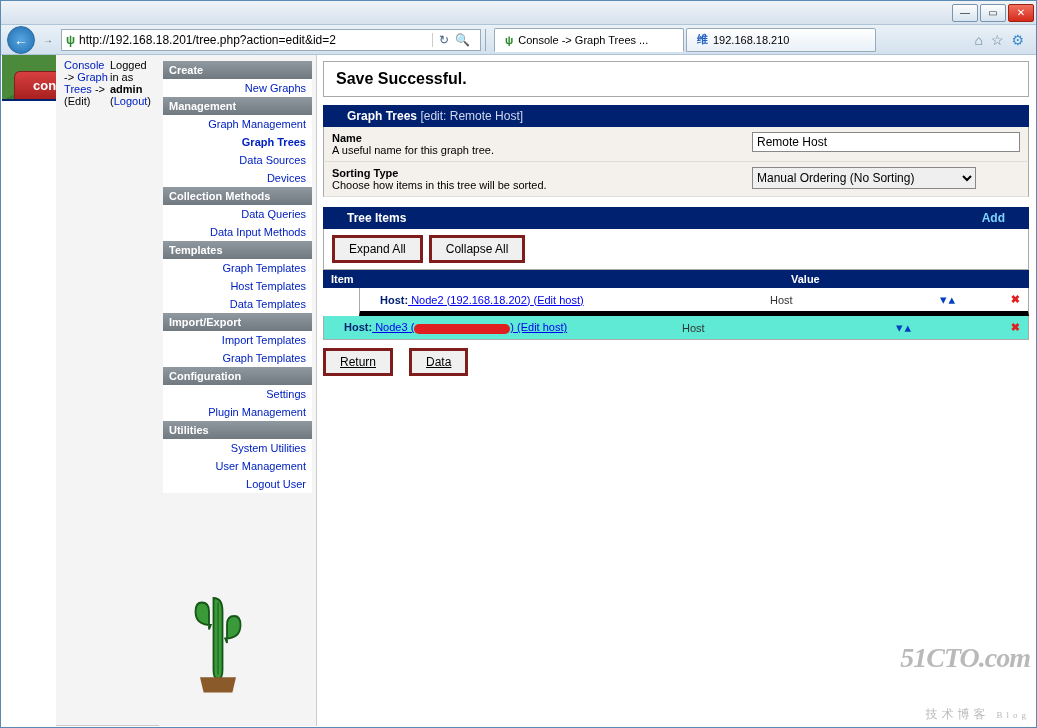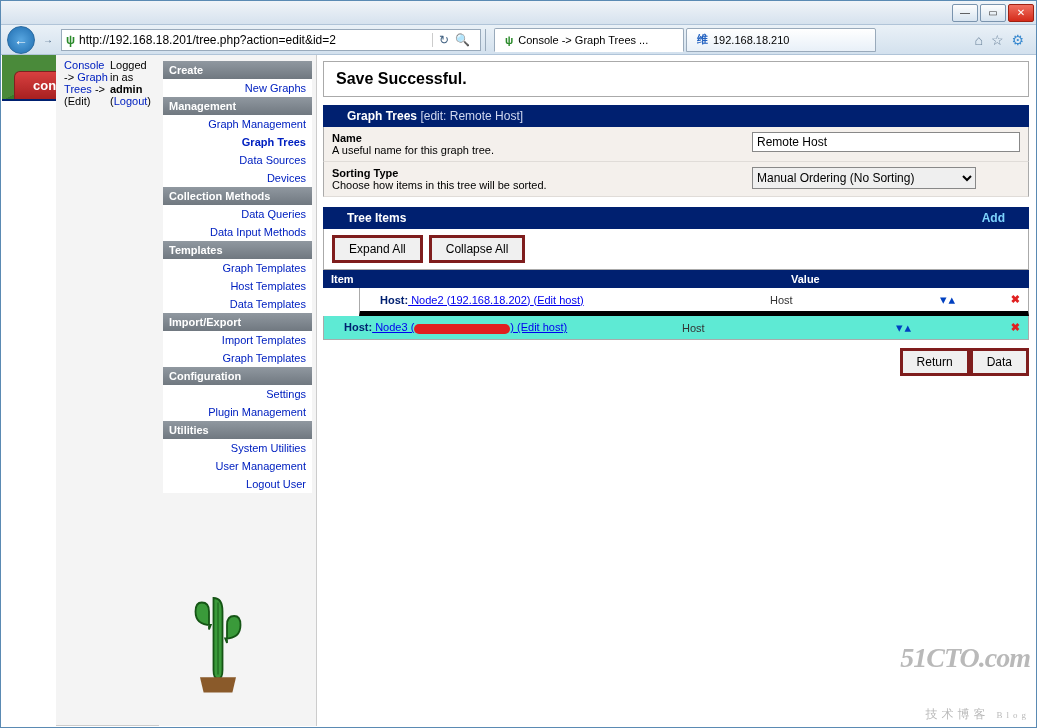--- a/index.html
+++ b/index.html
@@ -75,21 +75,21 @@
 .gr-item { flex:1; color:#0020c0;}
 .gr-item b { color:#002070;}
 .gr-item .redact { display:inline-block; width:96px; height:10px; background:#e02020; border-radius:5px; vertical-align:middle;}
 .gr-value { width:170px; color:#333;}
 .gr-act { width:60px; display:flex; gap:2px; justify-content:flex-start; align-items:center;}
 .gr-del { width:20px; text-align:right;}
 .arrow { font-size:13px; cursor:pointer; }
 .arrow.down { color:#0040c0;}
 .arrow.up { color:#0040c0;}
 .del { color:#e02020; font-weight:bold; cursor:pointer;}
-.action-row { display:flex; justify-content:flex-end; padding:8px 0; gap:0;}
+.action-row { display:flex; justify-content:flex-start; padding:8px 0; gap:16px;text-decoration:underline;}
 
 .watermark { position:absolute; right:6px; bottom:4px; text-align:right; color:#808080; opacity:0.55; font-family: Georgia, serif;}
 .watermark .big { font-size:28px; font-weight:bold; letter-spacing:-1px; font-style:italic;text-align:right;}
 .watermark .small { font-size:12px; letter-spacing:4px;margin-top:32px;}
 </style>
 </head>
 <body>
 
 <div class="window-frame">
   <div class="title-bar">

